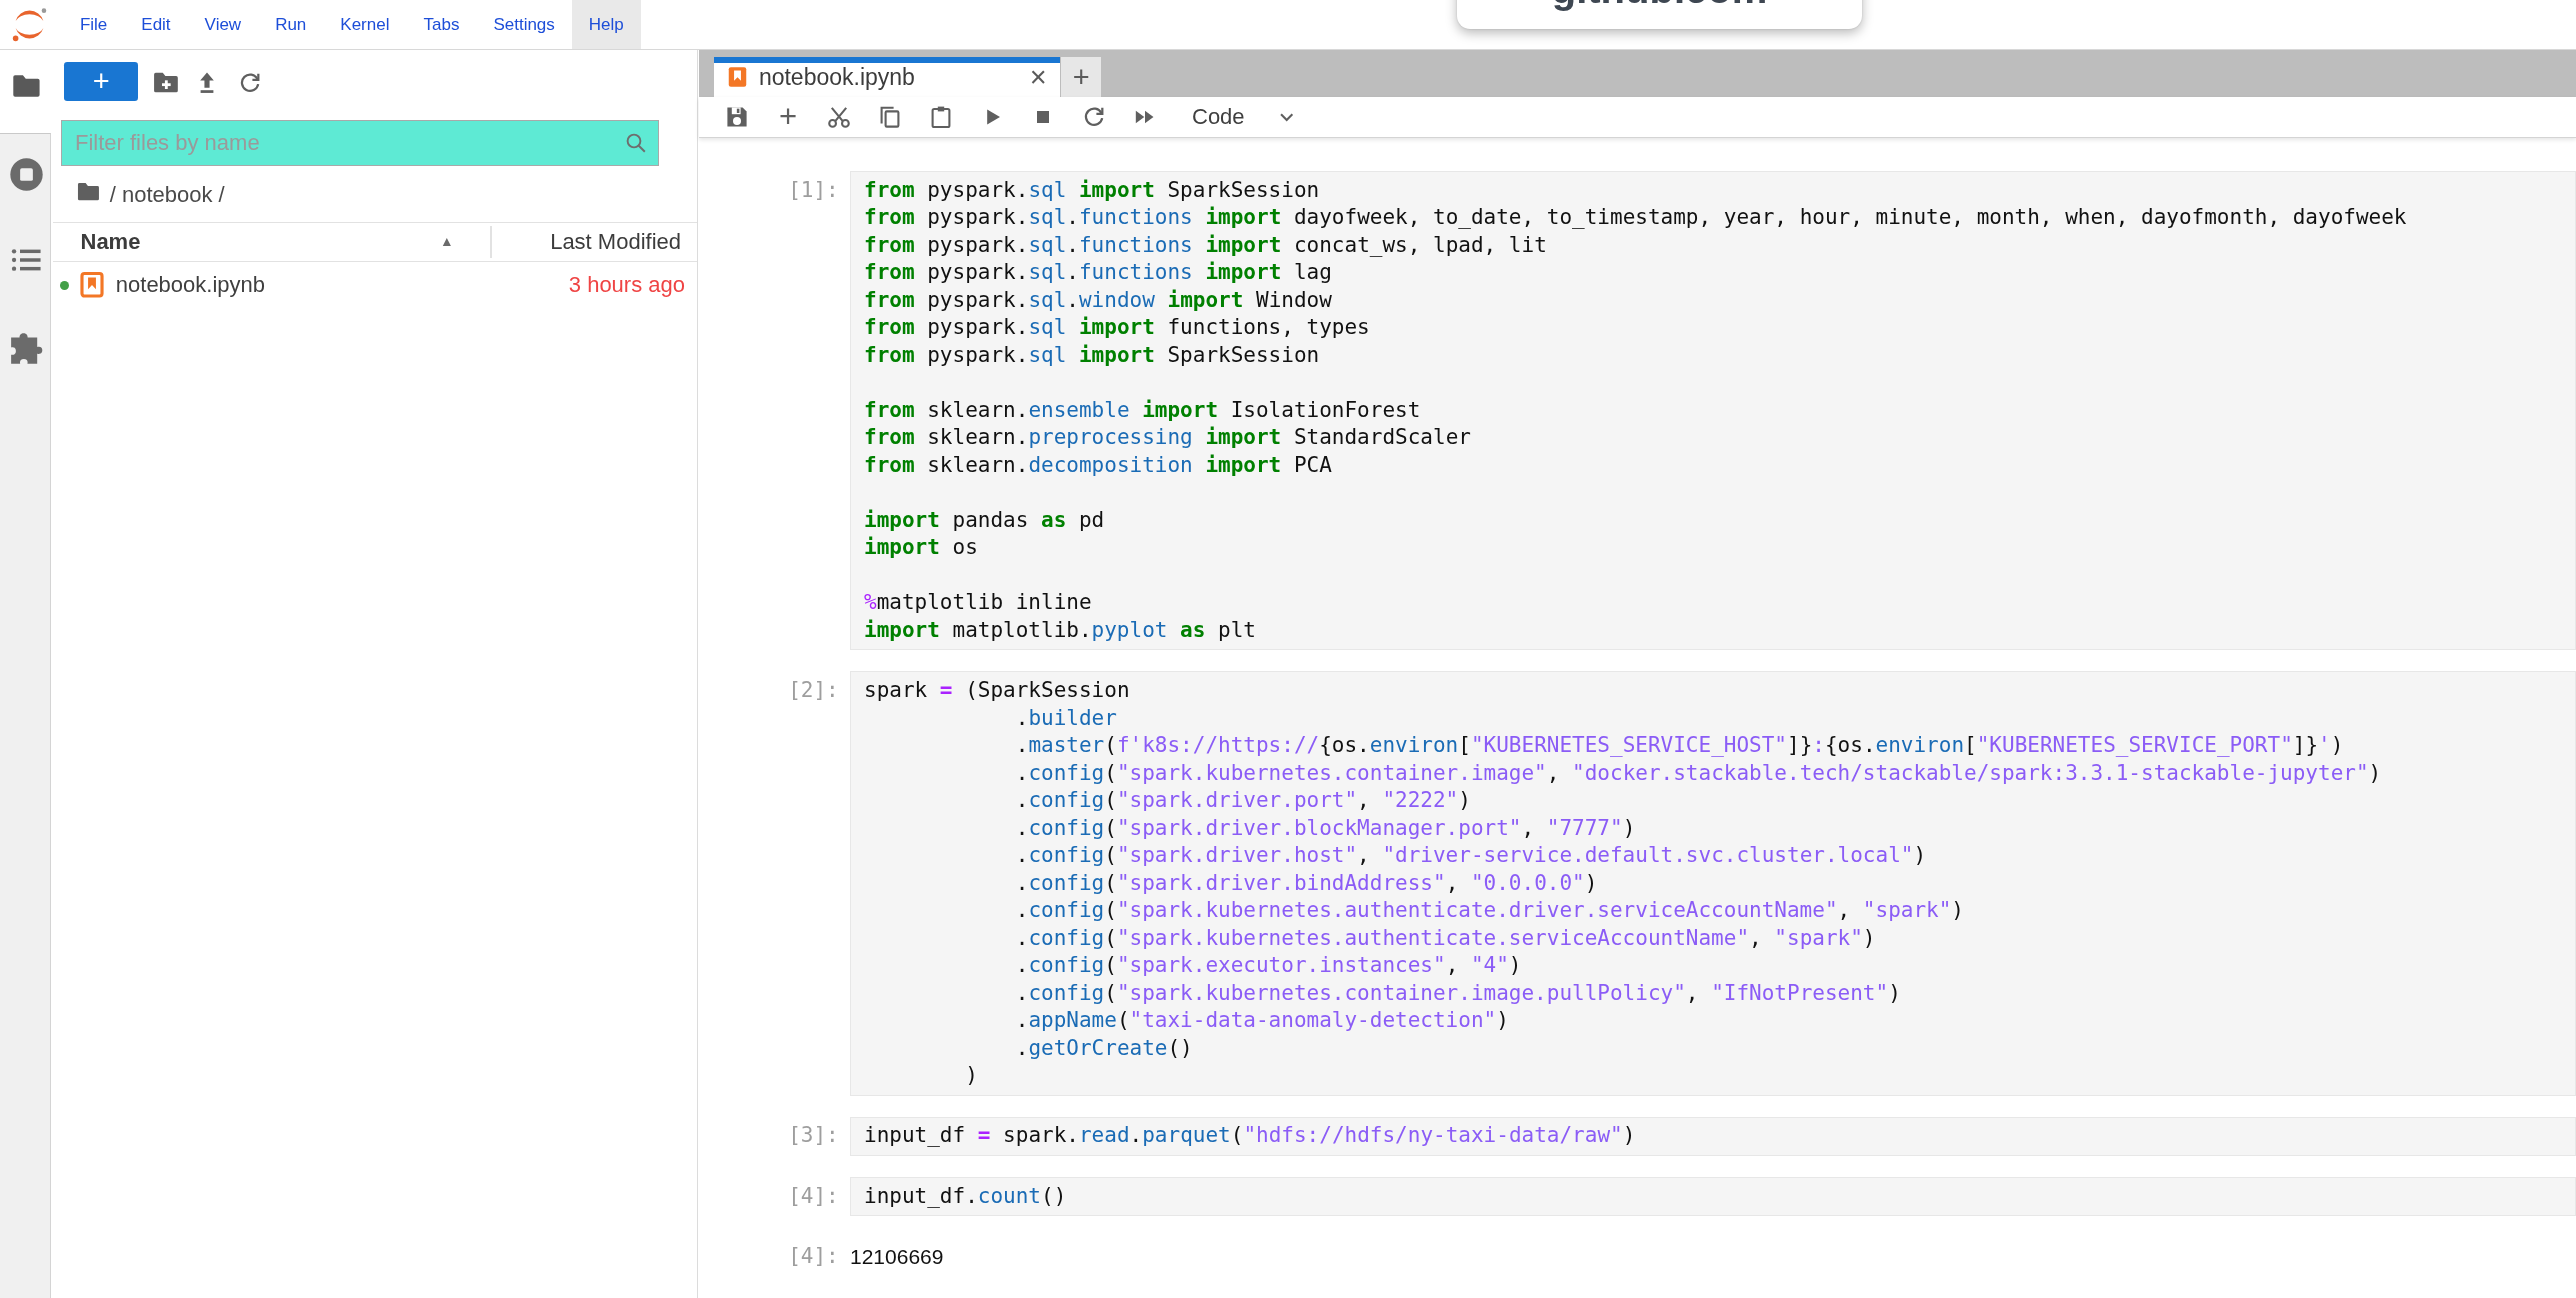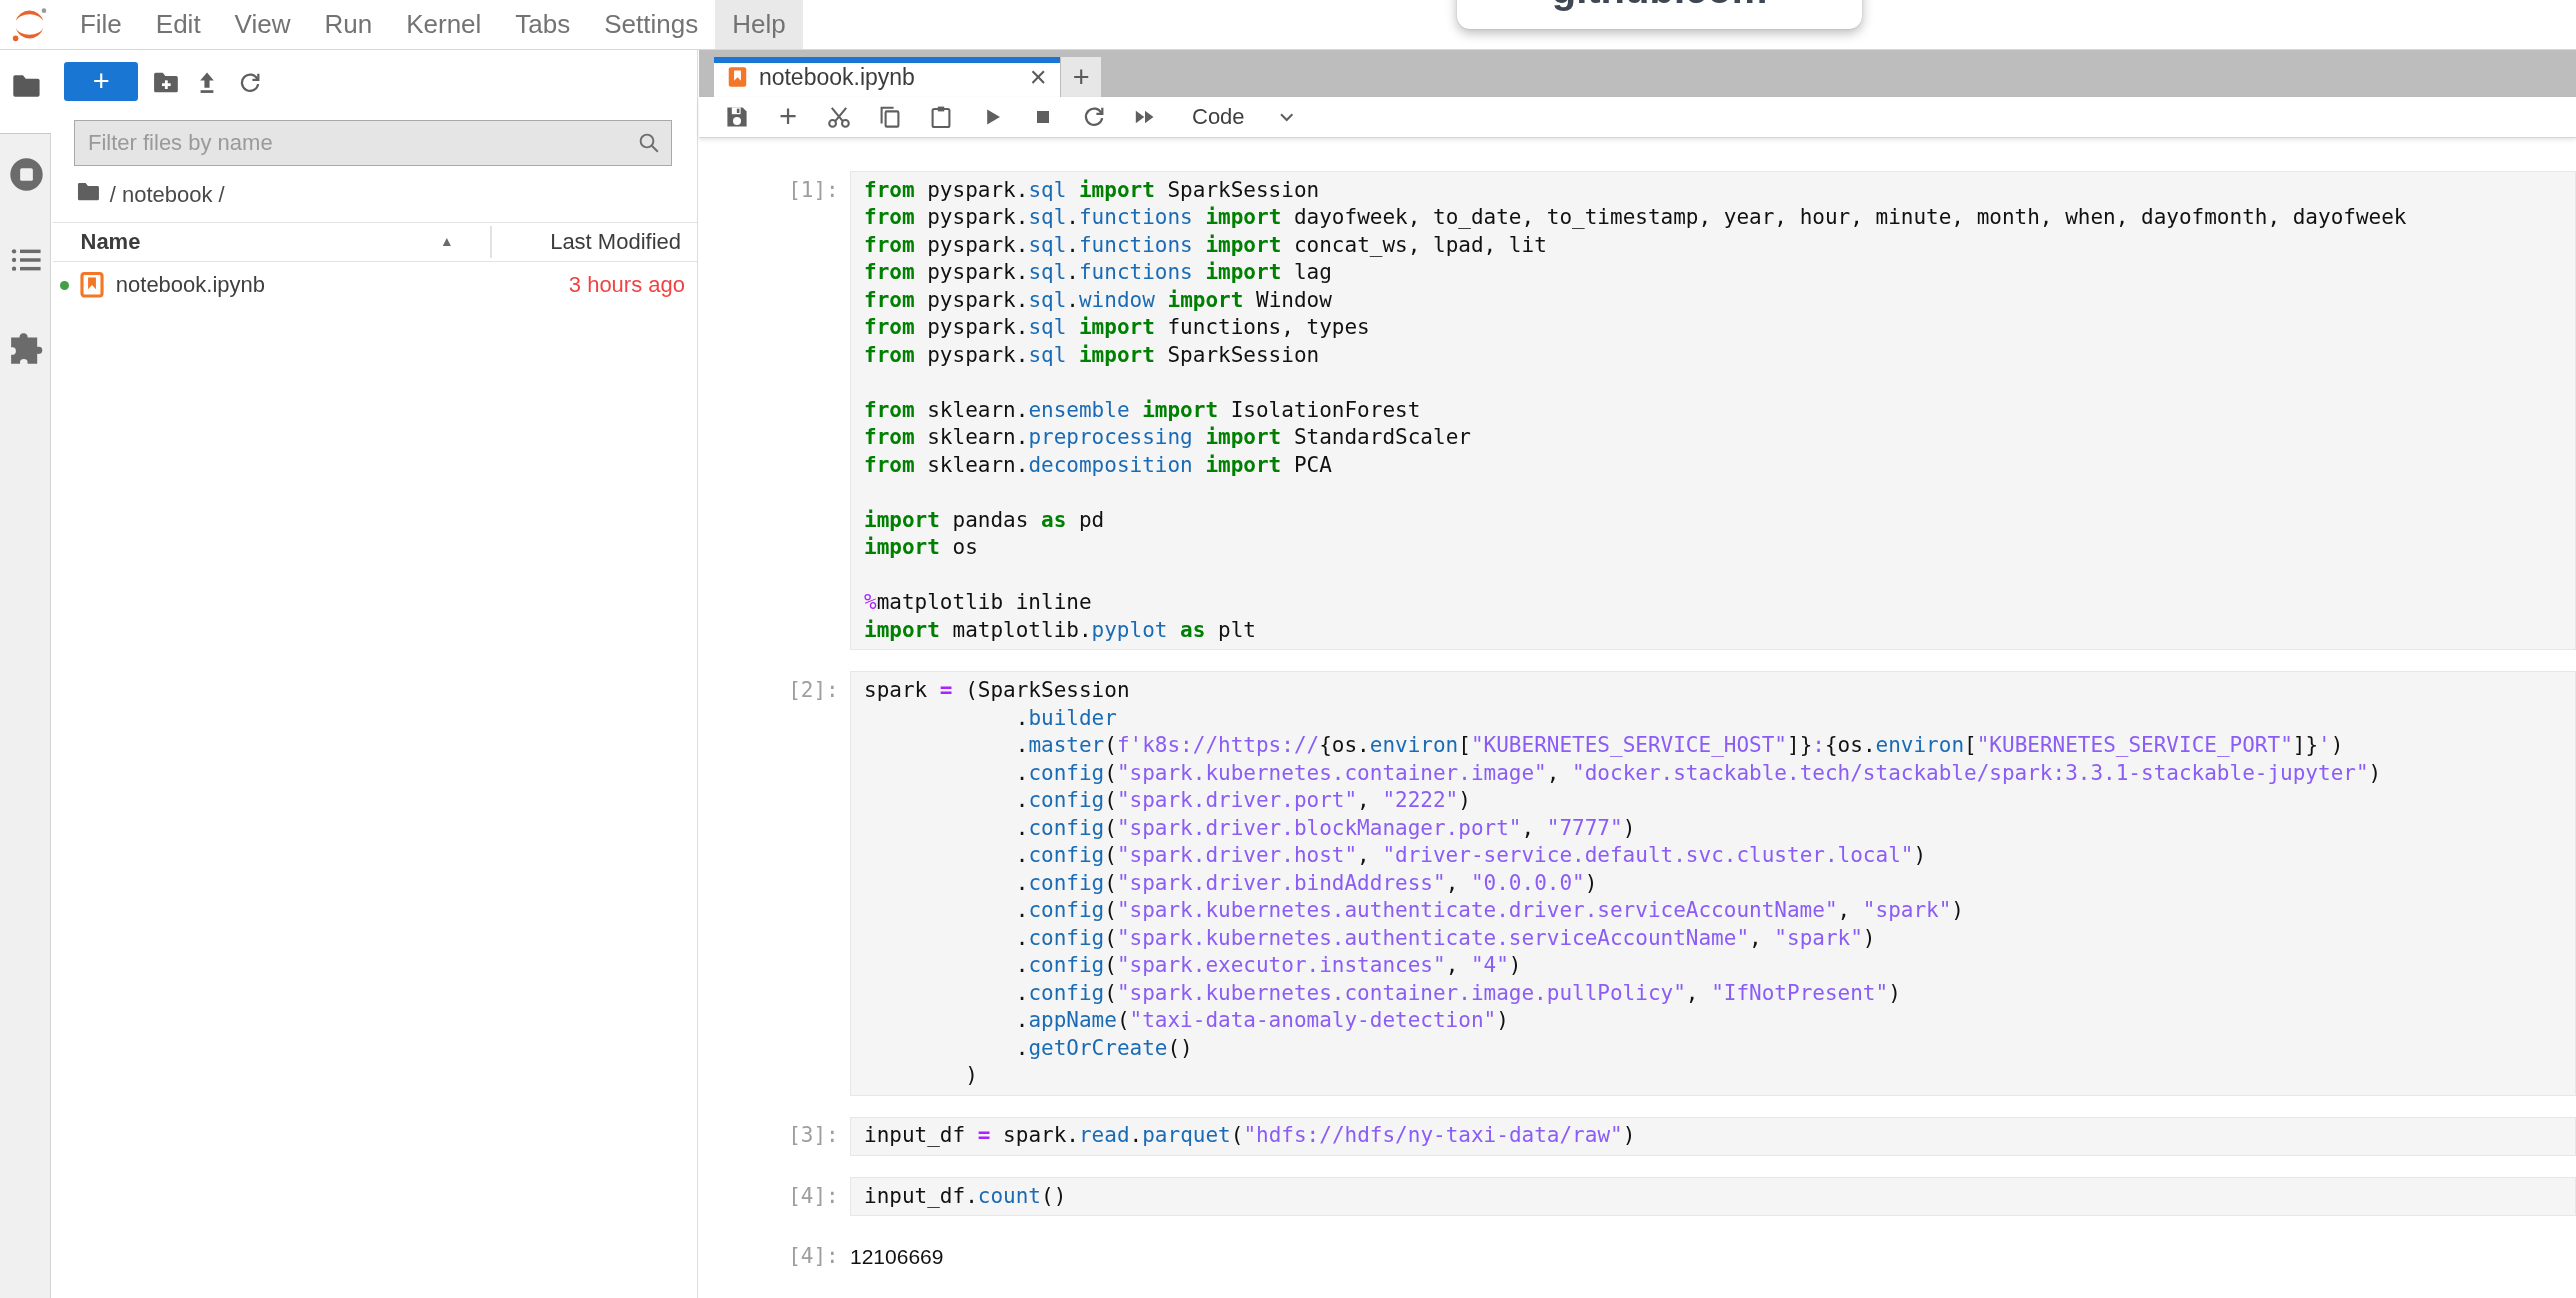--- a/index.html
+++ b/index.html
@@ -4,21 +4,21 @@
 <style>
   html,body{margin:0;padding:0;}
   body{width:2576px;height:1299px;position:relative;overflow:hidden;background:#fff;
        font-family:"Liberation Sans",sans-serif;-webkit-font-smoothing:antialiased;}
 
   
   .menubar{position:absolute;left:0;top:0;width:100%;height:49px;background:#fff;
            border-bottom:1.6px solid #d8d8d8;display:flex;align-items:center;z-index:5;}
   .logo{margin:0 14.6px 0 11.3px;display:flex;align-items:center;}
   .menu-item{padding:0 17px;height:49px;display:flex;align-items:center;
-             font-size:26px;color:#737373;cursor:default;}
+             font-size:17px;color:#1d4ed8;cursor:default;}
   .menu-item.active{background:#e9e9e9;}
 
   
   .github-popup{position:absolute;left:1457px;top:-37px;width:405px;height:66px;background:#fff;
                 border-radius:0 0 13px 13px;box-shadow:0 4px 11.3px rgba(0,0,0,.28),0 0 1.6px rgba(0,0,0,.18);
                 z-index:60;text-align:center;}
   .github-popup span{display:inline-block;margin-top:3.2px;font-size:40px;line-height:47px;
                      font-weight:bold;color:#3e4752;}
 
   
@@ -27,22 +27,22 @@
                   border-top:1.6px solid #c9c9c9;border-right:1.6px solid #d4d4d4;}
   .act-icon{position:absolute;cursor:pointer;}
 
   
   .sidebar{position:absolute;left:53px;top:50px;bottom:0;width:644px;background:#fff;
            border-right:1.6px solid #dcdcdc;}
   .new-launcher{position:absolute;left:11.3px;top:12px;width:74px;height:39px;background:#1976d2;
                 border-radius:3.2px;color:#fff;font-size:29px;display:flex;align-items:center;
                 justify-content:center;cursor:pointer;}
   .fb-btn{position:absolute;top:21px;cursor:pointer;}
-  .search-box{position:absolute;left:21px;top:70px;width:596px;height:44px;border:1.6px solid #a9a9a9;
-              background:#e5e5e5;}
+  .search-box{position:absolute;left:8px;top:70px;width:596px;height:44px;border:1.6px solid #a9a9a9;
+              background:#5eead4;}
   .search-box input{position:absolute;left:0;top:0;width:100%;height:100%;border:0;outline:0;
               padding:0 50px 0 13px;font-size:22px;color:#5c5c5c;box-sizing:border-box;
               font-family:"Liberation Sans",sans-serif;background:transparent;}
   .search-box input::placeholder{color:#9a9a9a;opacity:1;}
   .search-icon{position:absolute;right:9.7px;top:9.7px;}
   .breadcrumb{position:absolute;left:24px;top:132px;height:32px;display:flex;
               gap:9.7px;font-size:22px;color:#4a4a4a;cursor:pointer;}
   .listing-header{position:absolute;left:0;top:172px;width:100%;height:40px;
                   border-top:1.6px solid #e2e2e2;border-bottom:1.6px solid #e2e2e2;box-sizing:border-box;}
   .col-name{position:absolute;left:27.5px;top:0;height:37px;display:flex;align-items:center;

